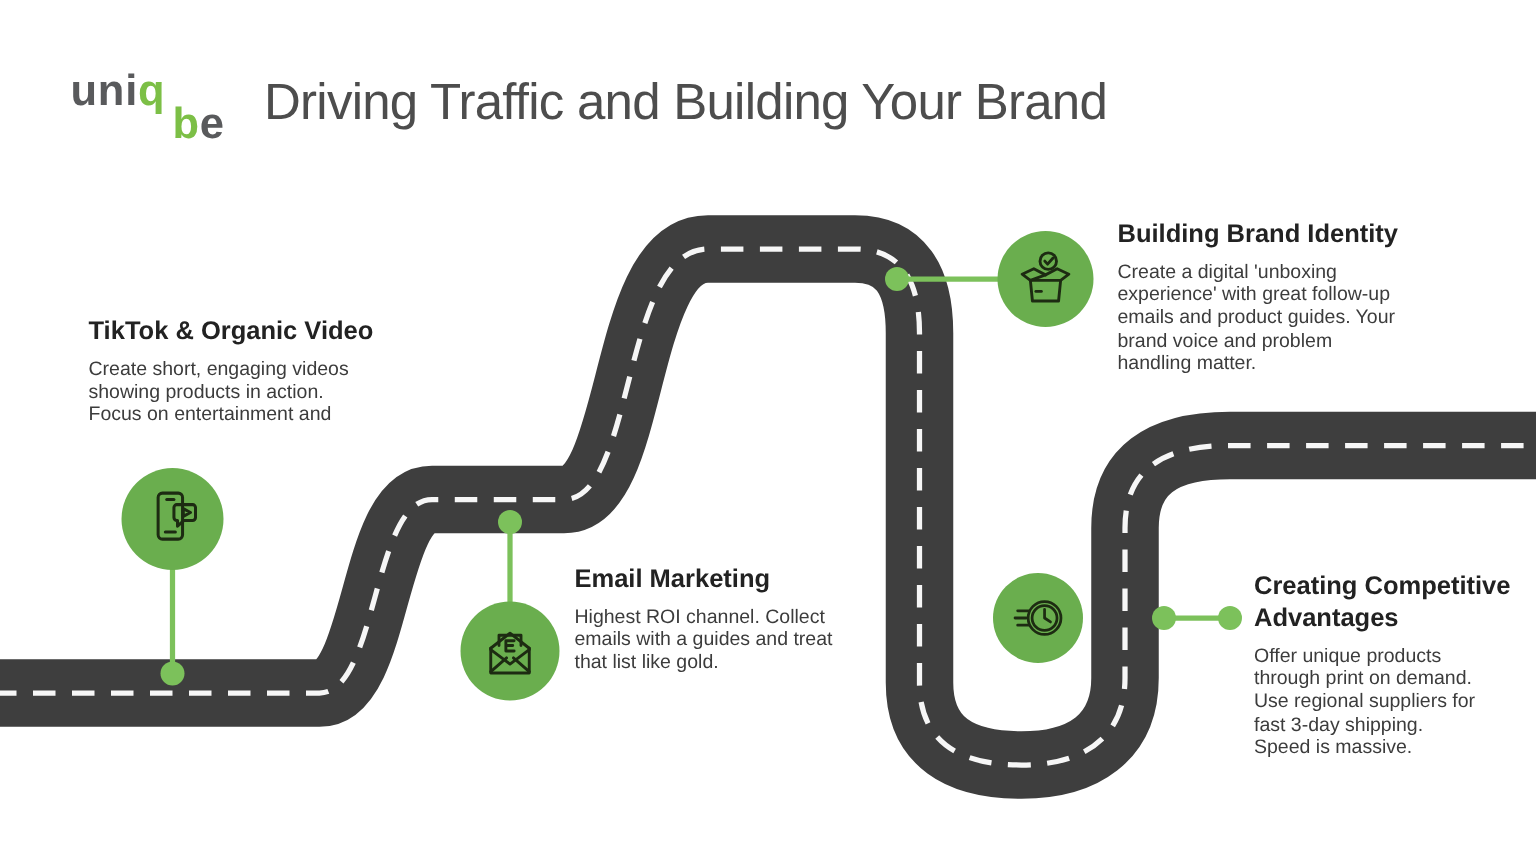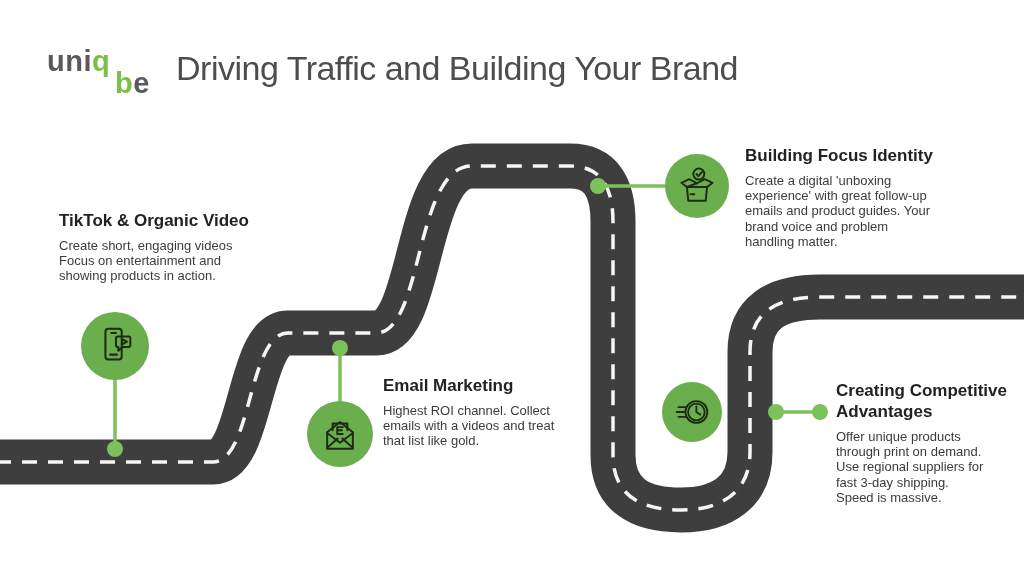--- a/index.html
+++ b/index.html
@@ -141,33 +141,33 @@
       <circle cx="29" cy="24" r="12.5"></circle>
       <circle cx="29" cy="24" r="9.5"></circle>
       <path d="M29 17.5 V24 L33.5 27"></path>
       <path d="M8.5 18.5 H17 M6.5 24 H15 M8.5 29.5 H17"></path>
     </svg>
   </div>
 
   <div class="ms-text" id="text-tiktok">
     <div class="ms-title">TikTok &amp; Organic Video</div>
     <div class="ms-line">Create short, engaging videos</div>
+    <div class="ms-line">showing products in action.</div>
     <div class="ms-line">Focus on entertainment and</div>
-    <div class="ms-line">showing products in action.</div>
   </div>
 
   <div class="ms-text" id="text-email">
     <div class="ms-title">Email Marketing</div>
     <div class="ms-line">Highest ROI channel. Collect</div>
-    <div class="ms-line">emails with a videos and treat</div>
+    <div class="ms-line">emails with a guides and treat</div>
     <div class="ms-line">that list like gold.</div>
   </div>
 
   <div class="ms-text" id="text-brand">
-    <div class="ms-title">Building Focus Identity</div>
+    <div class="ms-title">Building Brand Identity</div>
     <div class="ms-line">Create a digital 'unboxing</div>
     <div class="ms-line">experience' with great follow-up</div>
     <div class="ms-line">emails and product guides. Your</div>
     <div class="ms-line">brand voice and problem</div>
     <div class="ms-line">handling matter.</div>
   </div>
 
   <div class="ms-text" id="text-competitive">
     <div class="ms-title">Creating Competitive Advantages</div>
     <div class="ms-line">Offer unique products</div>

